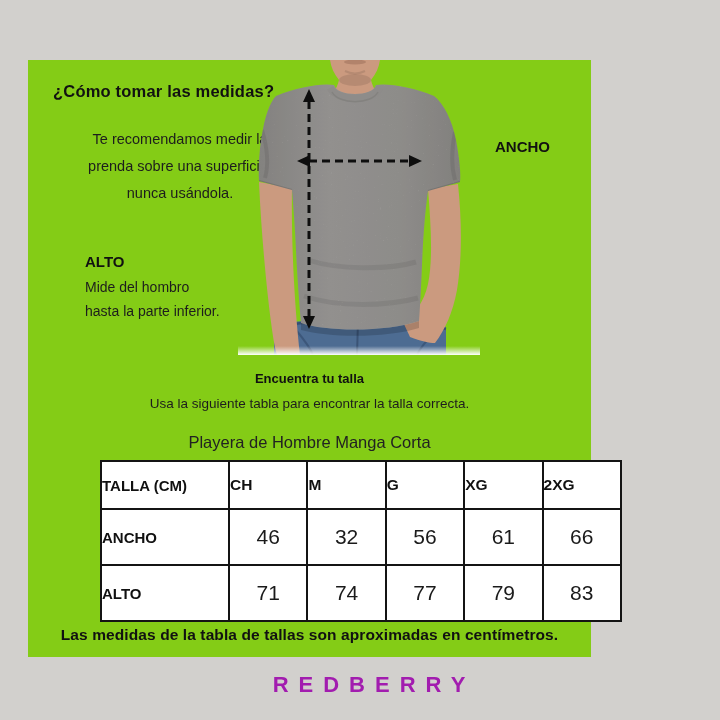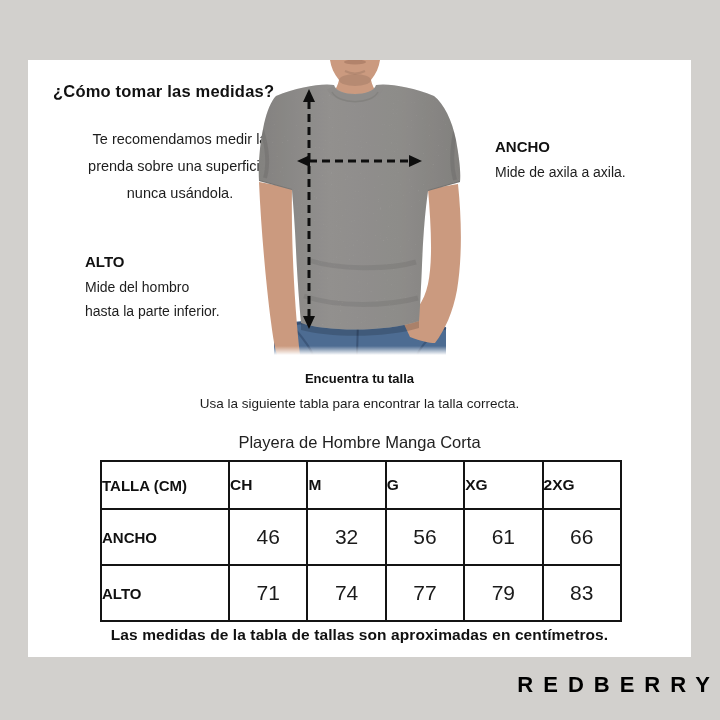--- a/index.html
+++ b/index.html
@@ -8,21 +8,21 @@
     font-family:"Liberation Sans", sans-serif;
     color:#161616;
     -webkit-font-smoothing:antialiased;
   }
   .frame {
     position:relative; width:720px; height:720px;
     background:#d2d0cd; overflow:hidden;
   }
   .content {
     position:absolute; left:28px; top:60px;
-    width:663px; height:597px; background:#ffffff;
+    width:563px; height:597px; background:#84cc16;
   }
   .howto-title {
     position:absolute; left:25px; top:22px; margin:0;
     font-size:16.5px; font-weight:bold; letter-spacing:.2px; color:#111;
   }
   .howto-body {
     position:absolute; left:25px; top:50px; margin:16px; width:222px;
     font-size:14.5px; line-height:27px; color:#1d1d1d; white-space:pre-line;text-align:center;
   }
   .figure { position:absolute; left:210px; top:0; }
@@ -48,23 +48,23 @@
   th.first, td.row-label {
     text-align:left; padding-left:17px;
     font-size:15px; font-weight:bold; color:#111;
   }
   th.size-col { font-size:15.5px; font-weight:bold; text-align:left; color:#111; }
   td.val { font-size:21px; font-weight:normal; text-align:center; color:#1a1a1a; }
   .note {
     top:566px; font-size:15.5px; font-weight:bold; color:#111; letter-spacing:.1px;
   }
   .brand {
-    position:absolute; top:672px; left:0; width:720px; text-align:right;
+    position:absolute; top:672px; left:0; width:720px; text-align:center;
     font-size:22px; font-weight:bold; letter-spacing:10px; padding-left:28px;
-    box-sizing:border-box; color:#000000;
+    box-sizing:border-box; color:#a21caf;
   }
 </style>
 </head>
 <body>
 
 <div class="frame">
   <div class="content">
 
     <h1 class="howto-title">¿Cómo tomar las medidas?</h1>
     <p class="howto-body">Te recomendamos medir la
@@ -140,21 +140,20 @@
         <line x1="71" y1="101" x2="172" y2="101" stroke-width="3" stroke-dasharray="8 5"></line>
         <polygon points="72,95 72,107 59,101" stroke="none"></polygon>
         <polygon points="171,95 171,107 184,101" stroke="none"></polygon>
       </g>
 
       <rect x="0" y="286" width="242" height="9" fill="url(#fade)"></rect>
     </svg>
 
     <div class="side ancho">
       <div class="side-label">ANCHO</div>
-      <div class="side-desc">Mide de axila a axila.</div>
     </div>
 
     <div class="side alto">
       <div class="side-label">ALTO</div>
       <div class="side-desc">Mide del hombro
 hasta la parte inferior.</div>
     </div>
 
     <p class="center-text find-title">Encuentra tu talla</p>
     <p class="center-text table-title">Playera de Hombre Manga Corta</p>

